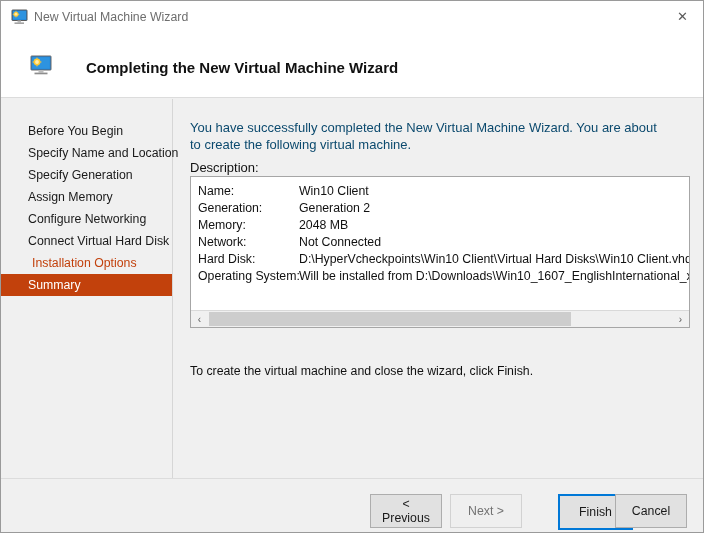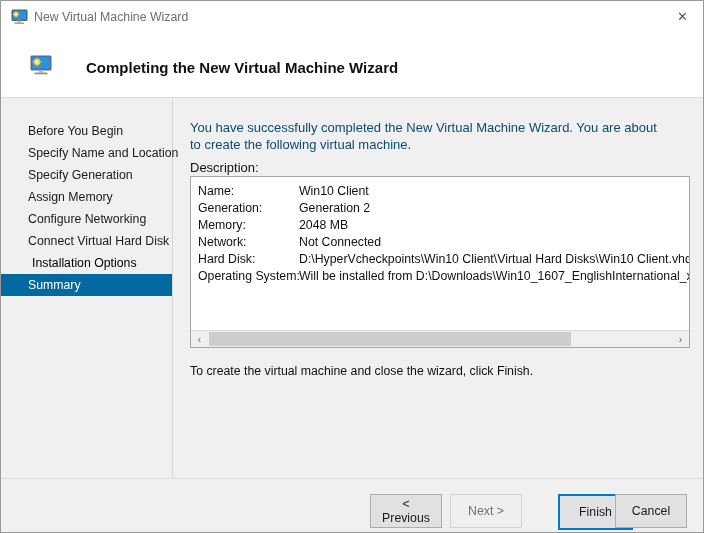--- a/index.html
+++ b/index.html
@@ -113,24 +113,24 @@
     line-height: 22px;
     font-size: 12.3px;
     color: #1a1a1a;
     padding-left: 27px;
     box-sizing: border-box;
     white-space: nowrap;
     cursor: default;
   }
   .side-item.sub {
     padding-left: 31px;
-    color: #000000;
+    color: #c2410c;
   }
   .side-item.selected {
-    background: #0369a1;
+    background: #c2410c;
     color: #ffffff;
   }
 
   
   #content {
     position: absolute;
     left: 172px; top: 0;
     width: 532px;
     height: 379px;
   }
@@ -148,21 +148,21 @@
     font-size: 13px;
     color: #111111;
     line-height: 16px;
   }
 
   
   #desc-pane {
     position: absolute;
     left: 17px; top: 77px;
     width: 500px;
-    height: 172px;
+    height: 152px;
     background: #ffffff;
     border: 1px solid #a6a6a6;
     box-sizing: border-box;
     overflow: hidden;
   }
   #desc-rows {
     position: absolute;
     left: 7px; top: 6px;
     width: 640px;
   }

